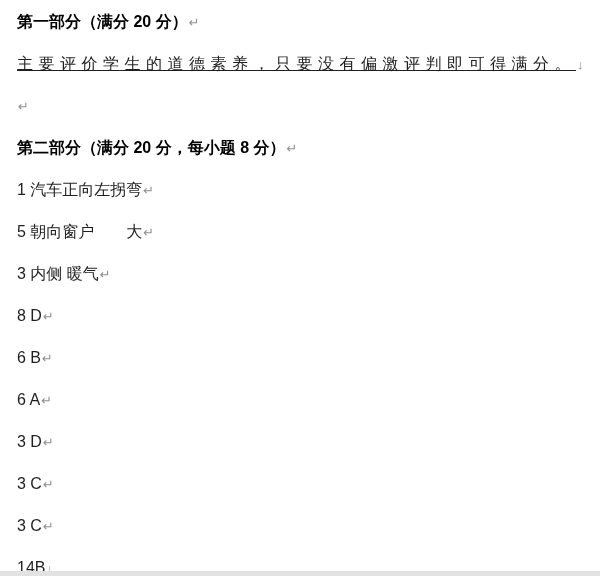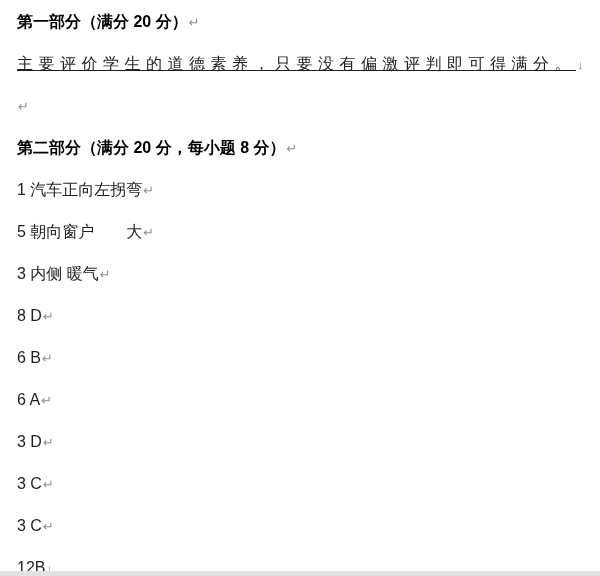--- a/index.html
+++ b/index.html
@@ -78,16 +78,16 @@
   <p class="para"><span class="txt">6 B</span><span class="mark">↵</span></p>
 
   <p class="para"><span class="txt">6 A</span><span class="mark">↵</span></p>
 
   <p class="para"><span class="txt">3 D</span><span class="mark">↵</span></p>
 
   <p class="para"><span class="txt">3 C</span><span class="mark">↵</span></p>
 
   <p class="para"><span class="txt">3 C</span><span class="mark">↵</span></p>
 
-  <p class="para"><span class="txt">12B</span><span class="mark">↓</span></p>
+  <p class="para"><span class="txt">14B</span><span class="mark">↓</span></p>
 </div>
   <div class="bottom-bar"></div>
 </main>
 
 </body></html>

